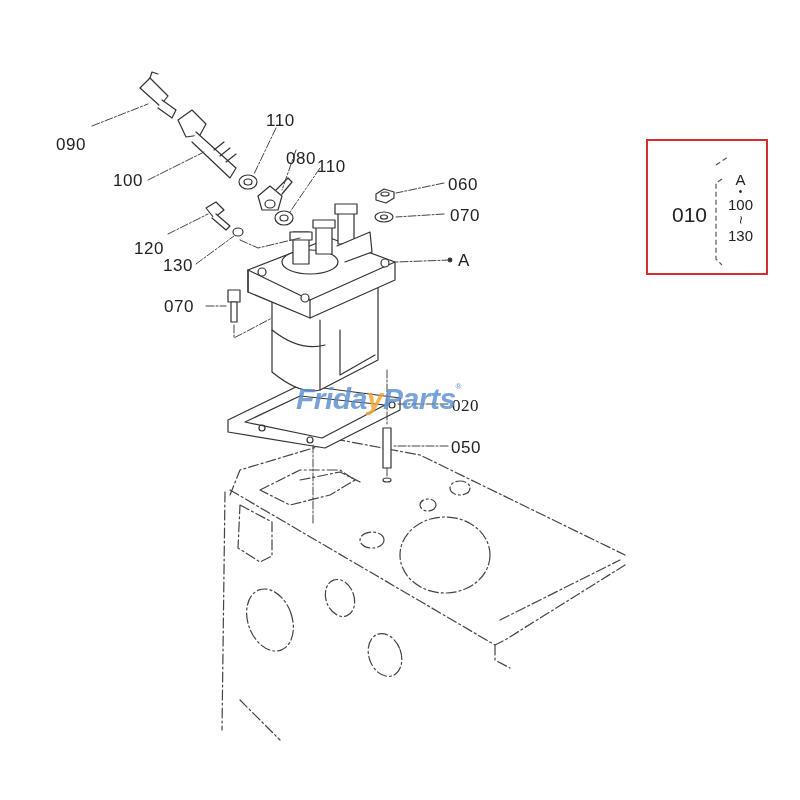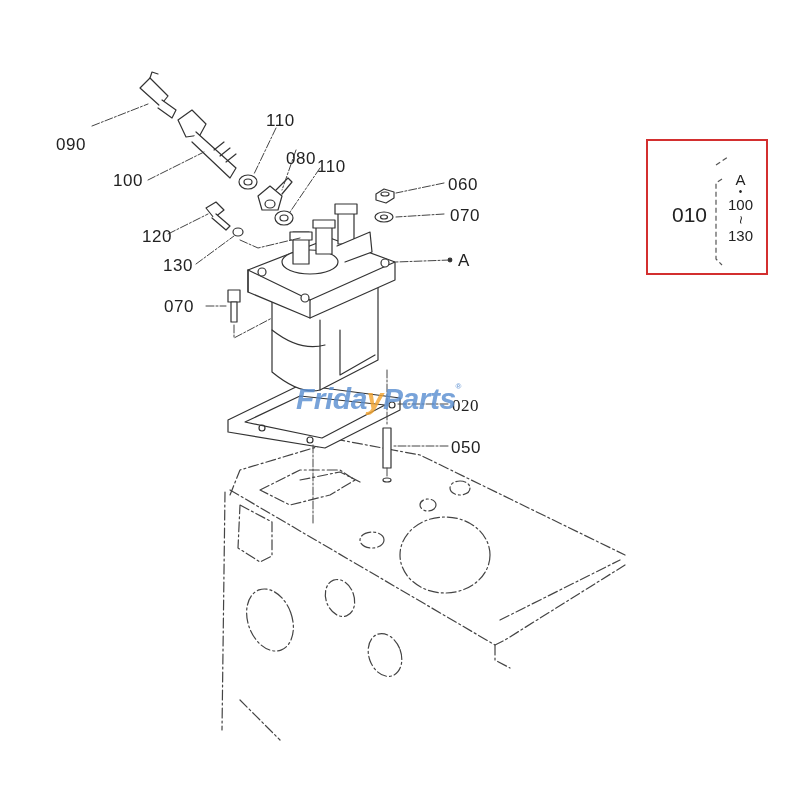--- a/index.html
+++ b/index.html
@@ -154,21 +154,21 @@
   </g>
 </svg>
 
 <div class="lbl" style="left:56px;top:119px;margin-top:17px;">090</div>
 <div class="lbl" style="left:266px;top:112px;">110</div>
 <div class="lbl" style="left:286px;top:150px;">080</div>
 <div class="lbl" style="left:113px;top:172px;">100</div>
 <div class="lbl" style="left:317px;top:158px;">110</div>
 <div class="lbl" style="left:448px;top:176px;">060</div>
 <div class="lbl" style="left:450px;top:207px;text-align:right;">070</div>
-<div class="lbl" style="left:134px;top:228px;margin-left:8px;">120</div>
+<div class="lbl" style="left:134px;top:240px;">120</div>
 <div class="lbl" style="left:163px;top:257px;">130</div>
 <div class="lbl" style="left:458px;top:252px;">A</div>
 <div class="lbl" style="left:164px;top:298px;">070</div>
 <div class="lbl" style="left:452px;top:397px;font-family:Liberation Serif, serif;">020</div>
 <div class="lbl" style="left:451px;top:439px;">050</div>
 
 <div class="watermark"><span>Frida</span><span class="y">y</span><span>Parts</span><span class="reg">®</span></div>
 
 <div class="callout-box">
   <svg style="position:absolute;left:60px;top:10px;" width="30" height="116">

